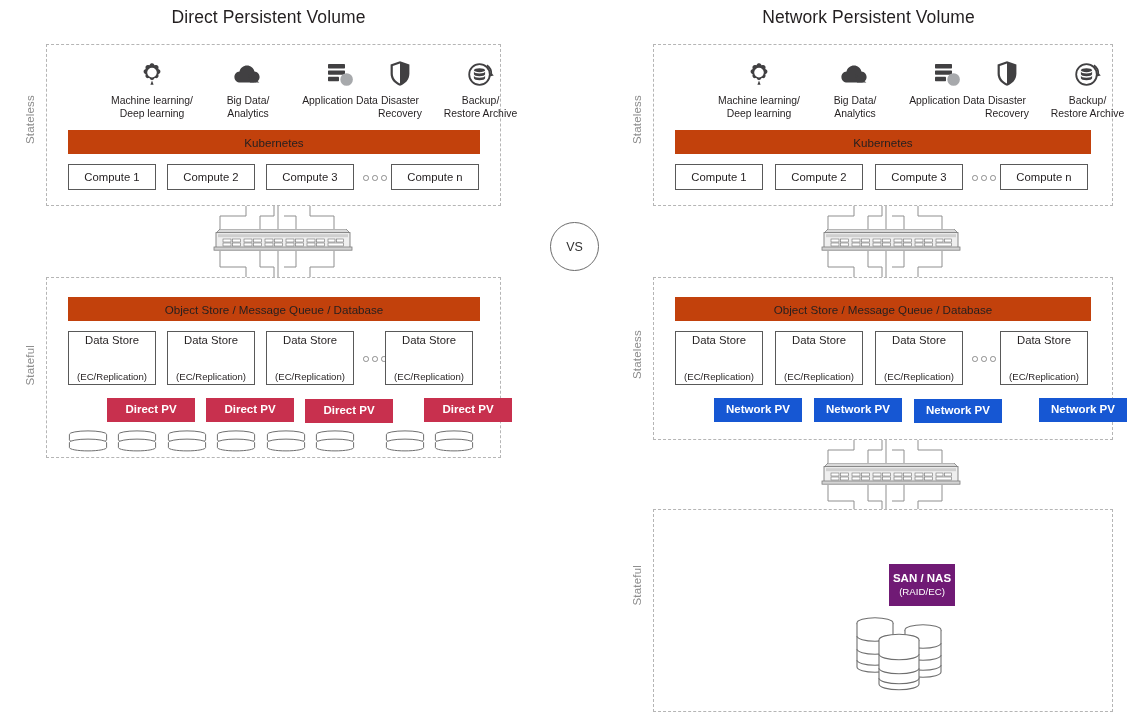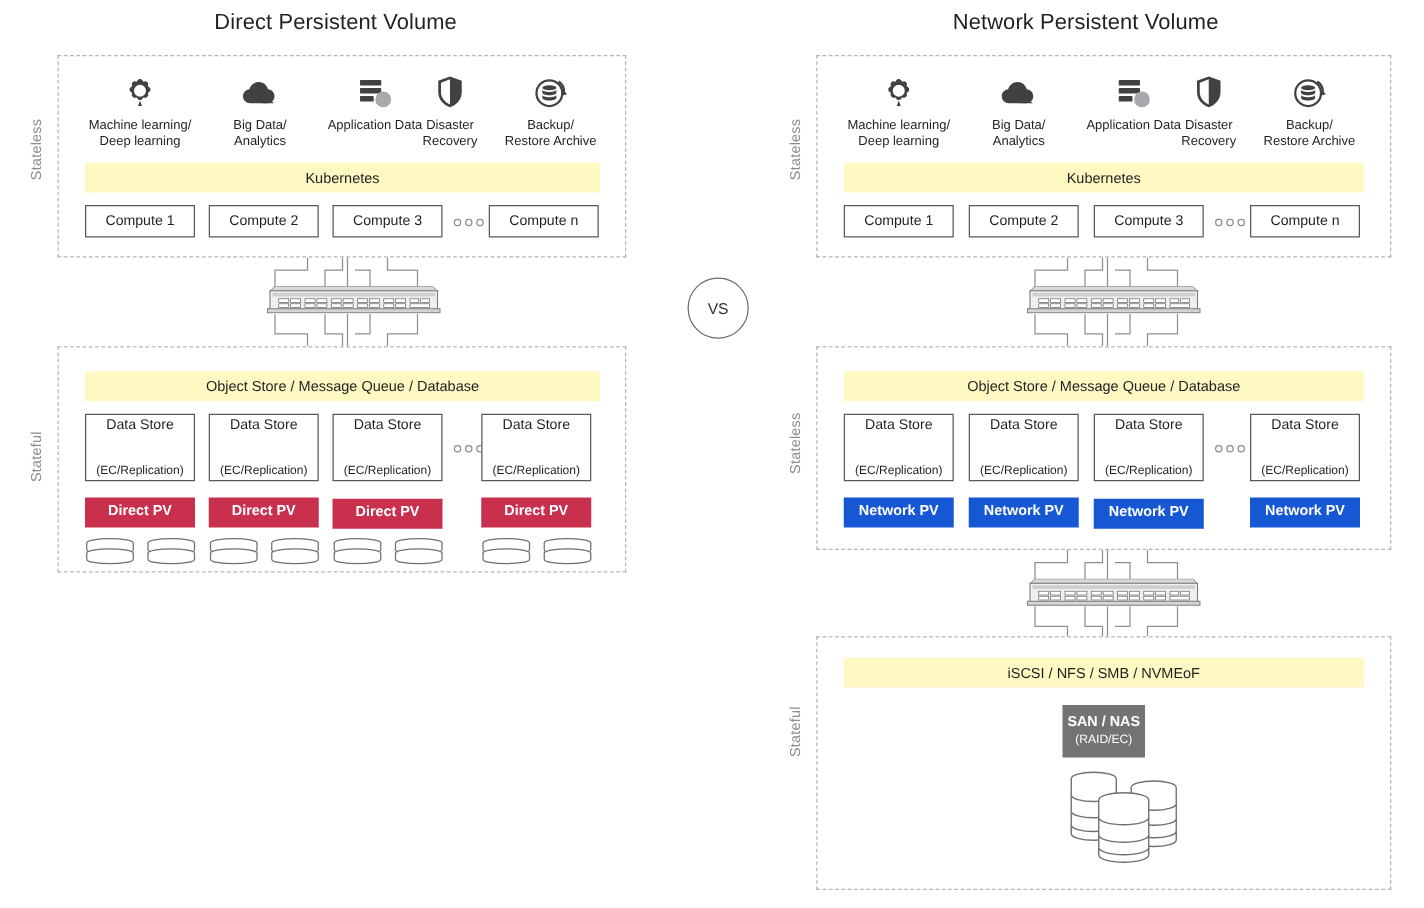--- a/index.html
+++ b/index.html
@@ -35,21 +35,21 @@
     font-size:11.5px;color:#8c8c8c;
     writing-mode:vertical-rl;
     transform:rotate(180deg);
     white-space:nowrap;
     letter-spacing:.2px;
   }
 
   
   .band{
     position:absolute;
-    background:#fef9c3;
+    background:#c2410c;
     display:flex;align-items:center;justify-content:center;
     font-size:11.6px;color:#231f20;
     box-sizing:border-box;
   }
 
   
   .obox{
     position:absolute;
     border:1px solid #595959;
     background:#fff;
@@ -59,27 +59,27 @@
     text-align:center;
   }
   .obox .sub{font-size:9.6px;margin-top:24px;}
 
   
   .chip{
     position:absolute;
     display:flex;align-items:center;justify-content:center;
     color:#fff;font-size:11.5px;font-weight:bold;
     box-sizing:border-box;
-    text-align:left;line-height:1.2;
+    text-align:left;line-height:1.2;margin-left:39px;
   }
   .chip .sub{font-weight:normal;font-size:9.7px;display:block;}
 
   
   .app{
-    position:absolute;width:96px;text-align:center;
+    position:absolute;width:96px;text-align:center;margin-left:40px;
   }
   .app .ico{height:30px;display:flex;align-items:flex-end;justify-content:center;}
   .app .cap{
     margin-top:7px;font-size:10.4px;line-height:1.23;color:#231f20;
   }
 
   
   .dots{
     position:absolute;display:flex;gap:3.5px;align-items:center;
   }
@@ -603,23 +603,22 @@
       <path d="M48 0 L48 16 L62 16 L62 26"></path>
       <path d="M66 0 L66 26"></path>
       <path d="M84 0 L84 16 L72 16"></path>
       <path d="M122 0 L122 16 L98 16 L98 26"></path>
     </g>
       </svg>
   </div>
 
   <div class="zone" style="left:59px;top:509px;width:460px;height:203px;"></div>
 
-  <div class="band" style="left:81px;top:526px;width:416px;height:24px;">iSCSI / NFS / SMB / NVMEoF</div>
-
-  <div class="chip" style="left:256px;top:564px;width:66px;height:42px;background:#737373;flex-direction:column;">
+
+  <div class="chip" style="left:256px;top:564px;width:66px;height:42px;background:#701a75;flex-direction:column;">
     <span>SAN / NAS</span>
     <span class="sub">(RAID/EC)</span>
   </div>
 
   <div class="sanstack" style="left:250px;top:613px;">
     <svg width="112" height="84" viewBox="0 0 112 84">
       <g fill="#ffffff" stroke="#6f6f6f" stroke-width="1.1">
 
         <ellipse cx="31" cy="10" rx="18" ry="5.2"></ellipse>
         <path d="M13 10v44c0 2.9 8.1 5.2 18 5.2s18-2.3 18-5.2V10"></path>

